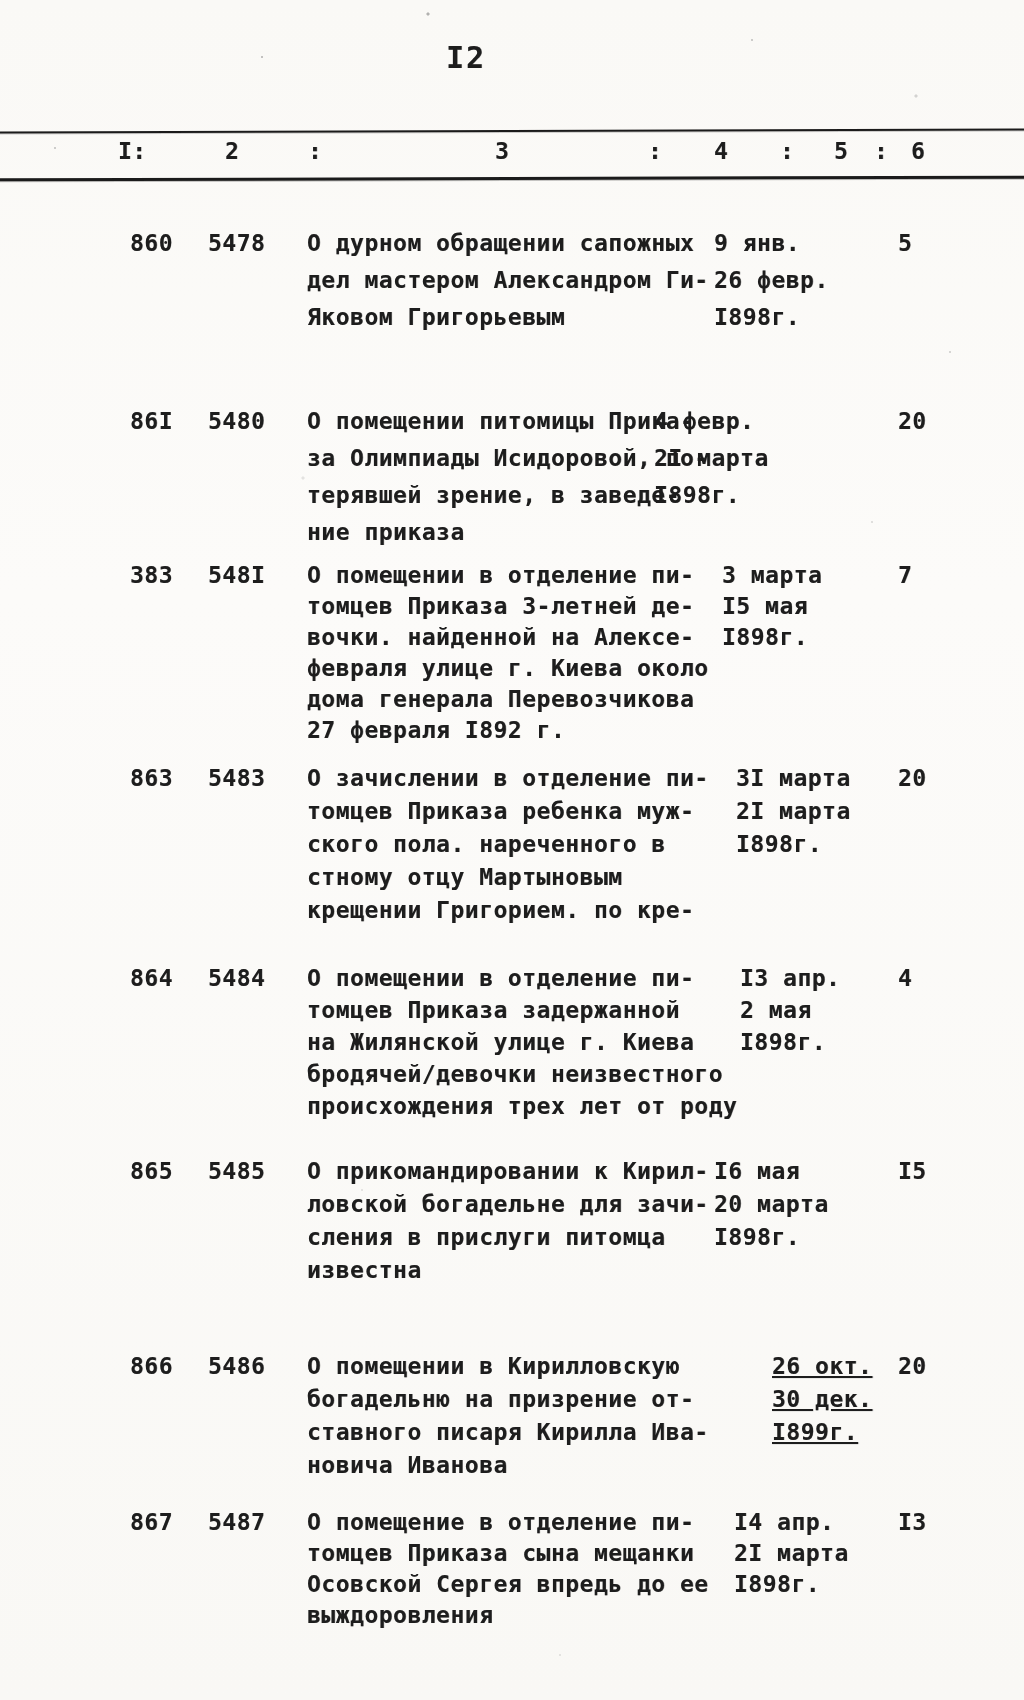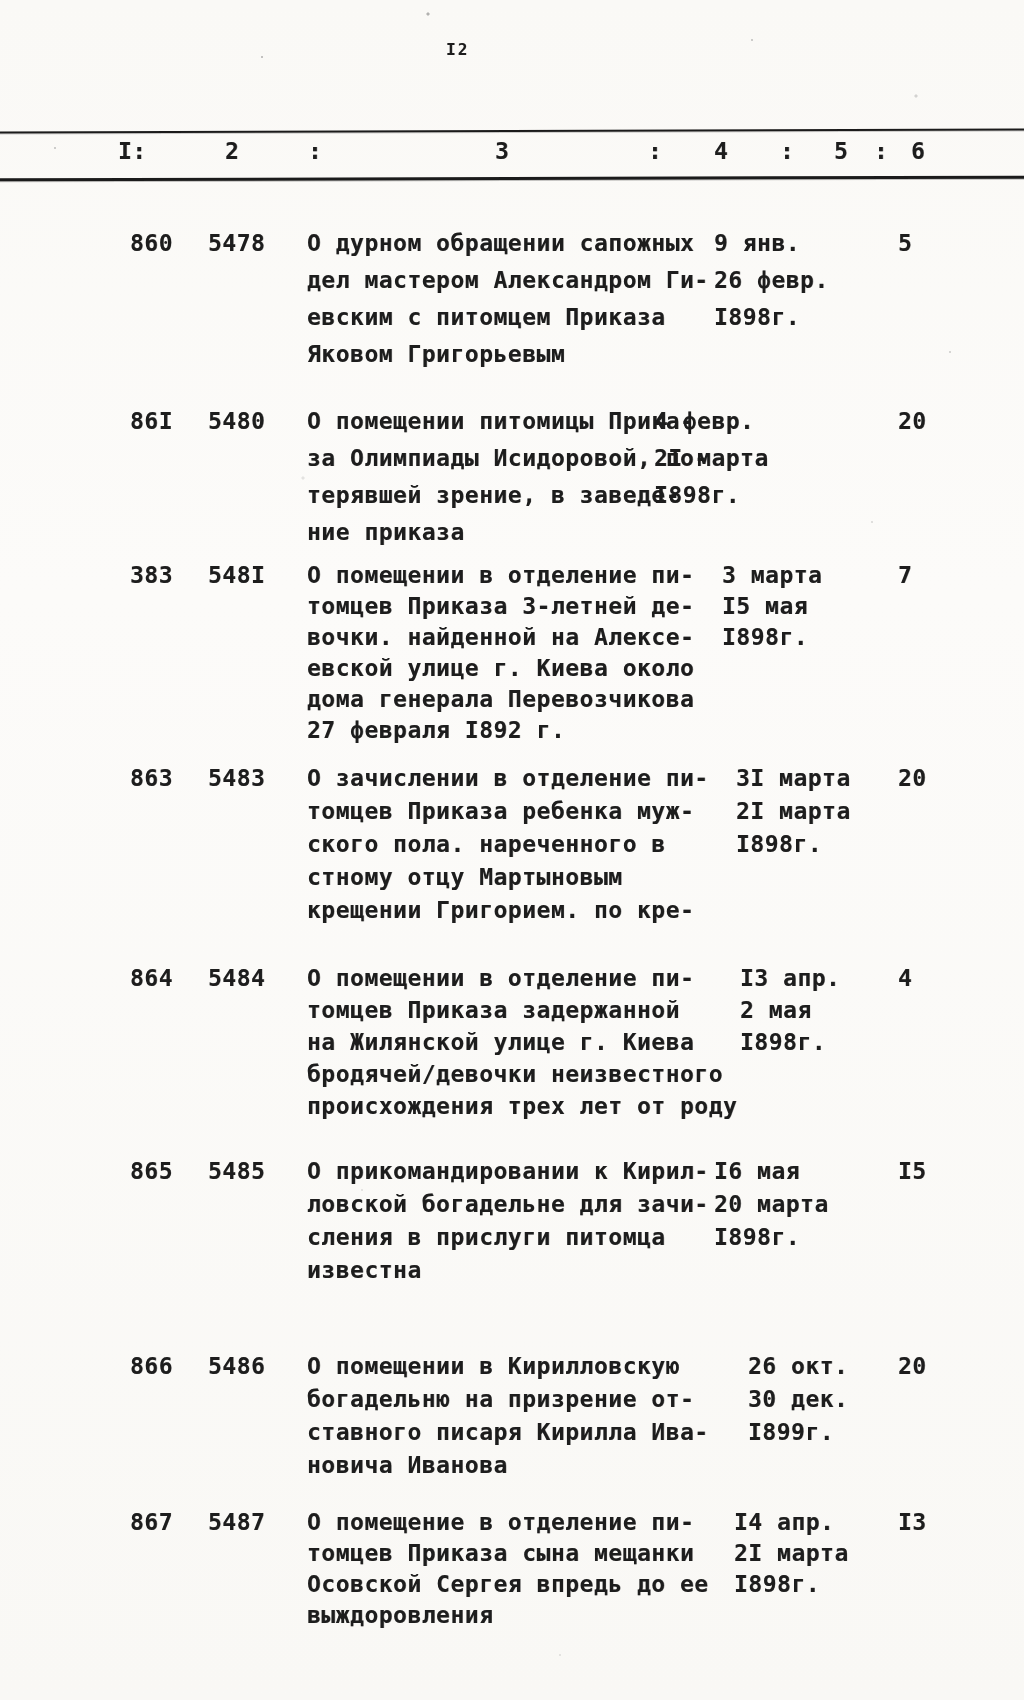--- a/index.html
+++ b/index.html
@@ -25,21 +25,21 @@
   }
   .t{
     font-size:23px;
     font-weight:700;
     letter-spacing:.5px;
     white-space:pre;
     text-shadow:.4px .2px .6px rgba(40,40,40,.45);
   }
   .page-number{
     position:absolute;left:446px;top:40px;
-    font-size:16px;letter-spacing:2px;
+    font-size:30px;letter-spacing:2px;
   }
   .rule{position:absolute;left:-4px;width:1034px;background:#1b1b1b;}
   .rule-top{top:130px;height:2px;transform:rotate(-.18deg);box-shadow:0 1px 0 rgba(60,60,60,.25);}
   .rule-bottom{top:177px;height:3px;transform:rotate(-.15deg);box-shadow:0 1px 0 rgba(60,60,60,.3);}
   .header-row{position:absolute;left:0;top:138px;width:100%;height:34px;}
   .header-cell{position:absolute;top:0;}
   .entry-row{position:absolute;left:0;width:100%;}
   .col{position:absolute;top:0;}
   .col-num{left:130px;}
   .col-file{left:208px;}
@@ -65,21 +65,20 @@
       <span class="header-cell t" style="left: 911px;">6</span>
     </div>
   <div class="rule rule-bottom"></div>
   <div id="table-body">
   <div class="entry-row" style="top: 225px; line-height: 37px;">
     <div class="col col-num t">860</div>
     <div class="col col-file t">5478</div>
     <div class="col col-desc">
           <div class="t">О дурном обращении сапожных</div>
           <div class="t">дел мастером Александром Ги-</div>
-          <div class="t">евским с питомцем Приказа</div>
           <div class="t">Яковом Григорьевым</div>
         </div>
     <div class="col col-dates" style="left: 714px;">
           <div class="t">9 янв.</div>
           <div class="t">26 февр.</div>
           <div class="t">I898г.</div>
         </div>
     <div class="col col-sheets t">5</div>
   </div>
 
@@ -100,21 +99,21 @@
     <div class="col col-sheets t">20</div>
   </div>
 
   <div class="entry-row" style="top: 560px; line-height: 31px;">
     <div class="col col-num t">383</div>
     <div class="col col-file t">548I</div>
     <div class="col col-desc">
           <div class="t">О помещении в отделение пи-</div>
           <div class="t">томцев Приказа 3-летней де-</div>
           <div class="t">вочки. найденной на Алексе-</div>
-          <div class="t">евской улице г. Киева около</div>
+          <div class="t">февраля улице г. Киева около</div>
           <div class="t">дома генерала Перевозчикова</div>
           <div class="t">27 февраля I892 г.</div>
         </div>
     <div class="col col-dates" style="left: 722px;">
           <div class="t">3 марта</div>
           <div class="t">I5 мая</div>
           <div class="t">I898г.</div>
         </div>
     <div class="col col-sheets t">7</div>
   </div>
@@ -174,21 +173,21 @@
 
   <div class="entry-row" style="top: 1350px; line-height: 33px;">
     <div class="col col-num t">866</div>
     <div class="col col-file t">5486</div>
     <div class="col col-desc">
           <div class="t">О помещении в Кирилловскую</div>
           <div class="t">богадельню на призрение от-</div>
           <div class="t">ставного писаря Кирилла Ива-</div>
           <div class="t">новича Иванова</div>
         </div>
-    <div class="col col-dates" style="left: 748px;">
+    <div class="col col-dates" style="left: 772px; text-decoration: underline;">
           <div class="t">26 окт.</div>
           <div class="t">30 дек.</div>
           <div class="t">I899г.</div>
         </div>
     <div class="col col-sheets t">20</div>
   </div>
 
   <div class="entry-row" style="top: 1507px; line-height: 31px;">
     <div class="col col-num t">867</div>
     <div class="col col-file t">5487</div>

